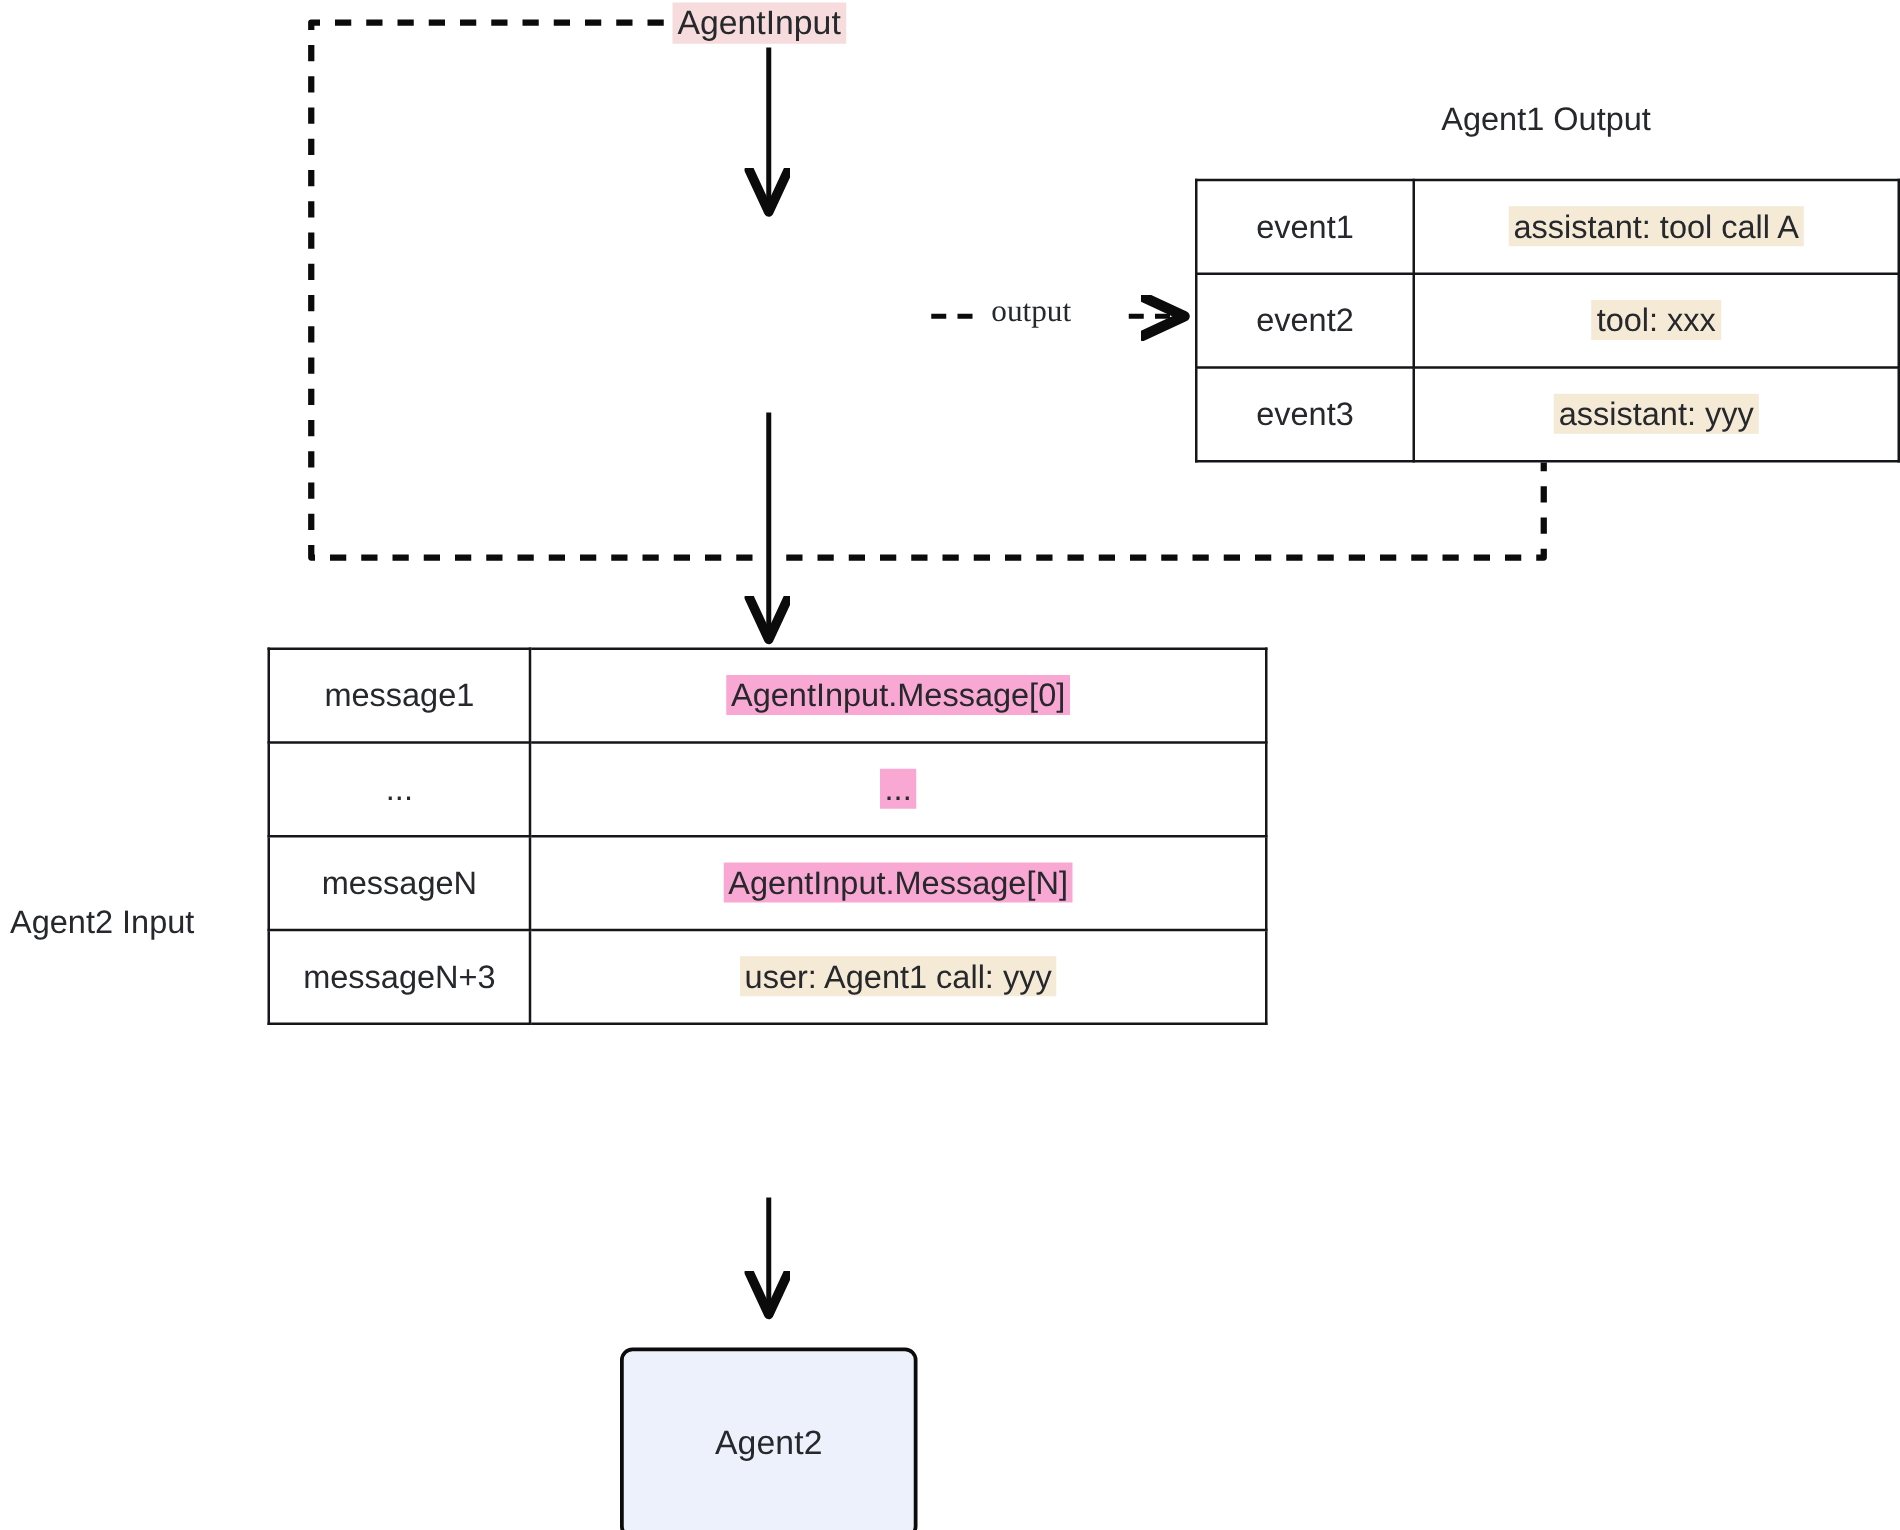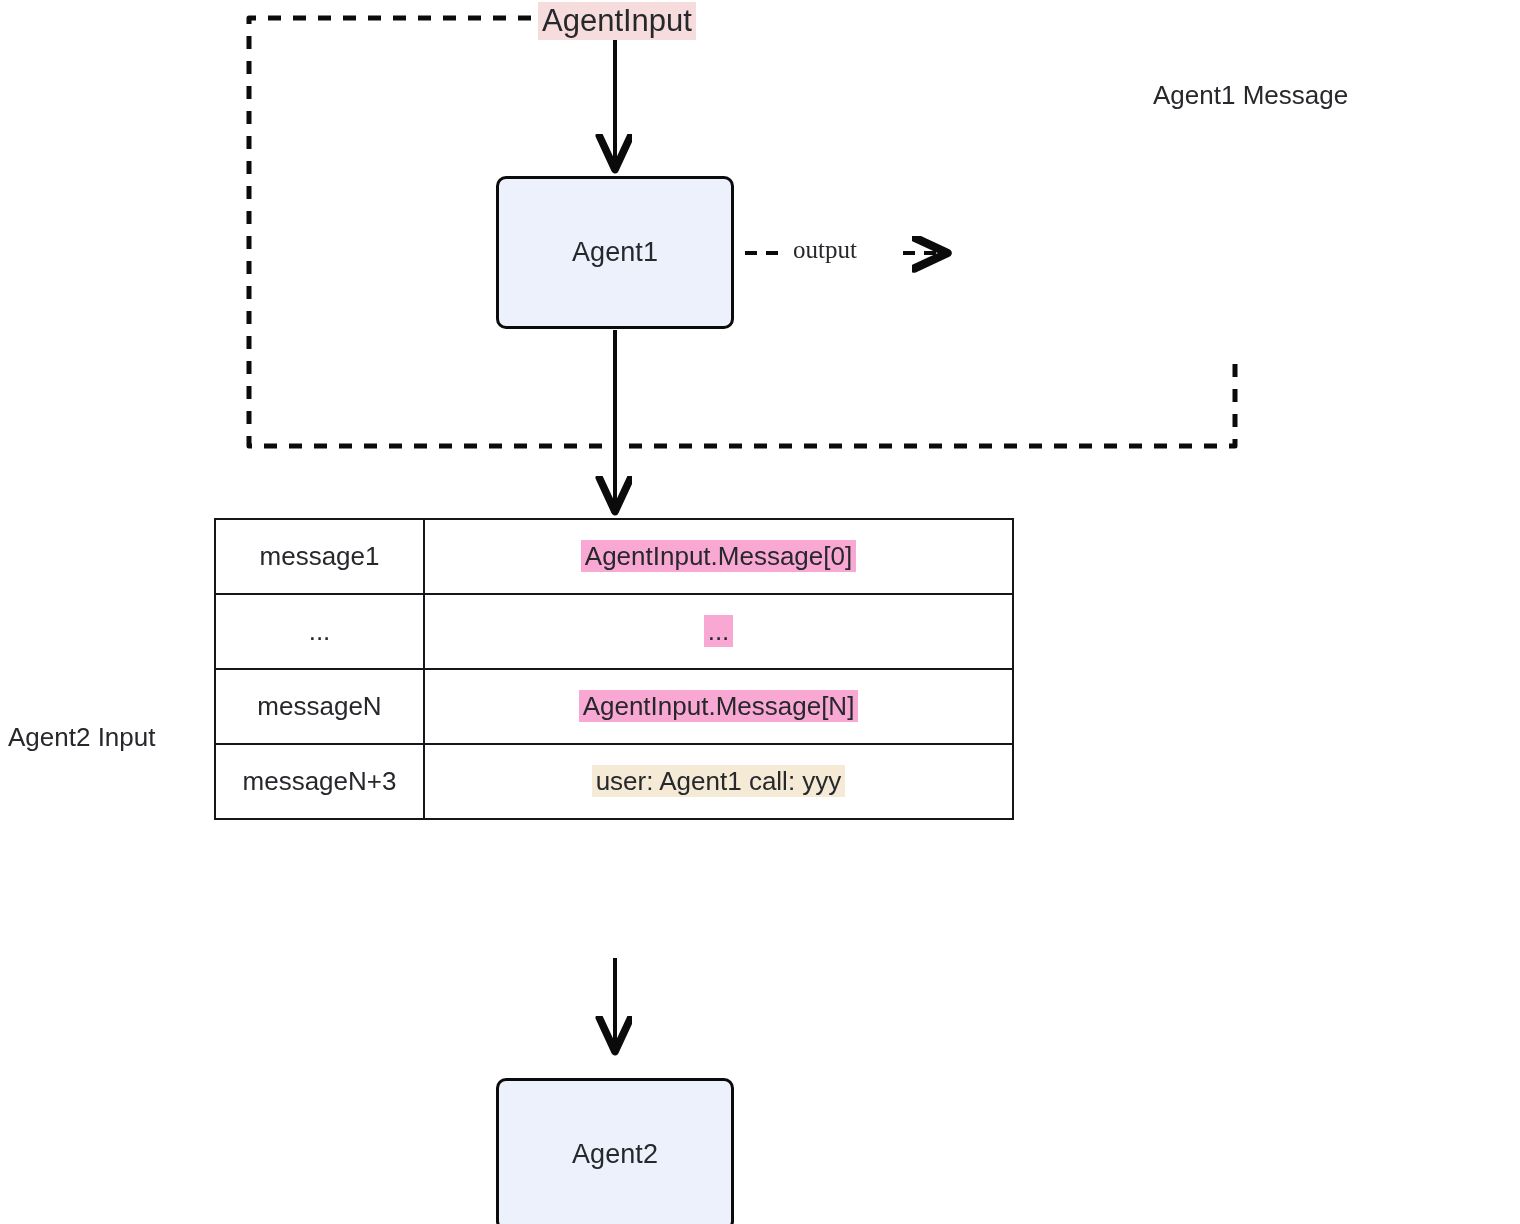--- a/index.html
+++ b/index.html
@@ -48,21 +48,21 @@
   
   .plain-label {
     position: absolute;
     font-size: 26px;
     color: #26282c;
     white-space: nowrap;
   }
   #agent-input-label {
     left: 538px;
     top: 2px;
-    font-size: 31px;
+    font-size: 27px;
     background: #F6DCDC;
     padding: 1px 4px;
   }
   #agent1-output-title { left: 1153px; top: 80px; }
   #agent2-input-title  { left: 8px;   top: 722px; text-align: center; }
   #output-edge-label   { left: 793px; top: 236px; font-size: 25px; font-family: Liberation Serif, serif; }
 
   
   .flow-table {
     position: absolute;
@@ -138,34 +138,47 @@
       <path d="M615,330 L615,510" fill="none" stroke="#0b0b0c" stroke-width="4" marker-end="url(#arrow-solid)"></path>
     </g>
 
     <g>
       <path d="M615,958 L615,1050" fill="none" stroke="#0b0b0c" stroke-width="4" marker-end="url(#arrow-solid)"></path>
     </g>
   </svg>
 
   <div class="plain-label" id="agent-input-label">AgentInput</div>
 
-  <div class="plain-label" id="agent1-output-title">Agent1 Message</div>
+  <div class="plain-label" id="agent1-output-title">Agent1 Output</div>
 
   <div class="plain-label" id="agent2-input-title">Agent2 Input</div>
 
   <div class="plain-label" id="output-edge-label">output</div>
 
-  <div class="agent-node" id="agent1-node">
-    <span>Agent1</span>
-  </div>
 
   <div class="agent-node" id="agent2-node">
     <span>Agent2</span>
   </div>
 
+  <table class="flow-table" id="agent1-output-table">
+    <tbody>
+        <tr>
+          <td class="key-col">event1</td>
+          <td class="value-col"><span class="hl hl-beige">assistant: tool call A</span></td>
+        </tr>
+        <tr>
+          <td class="key-col">event2</td>
+          <td class="value-col"><span class="hl hl-beige">tool: xxx</span></td>
+        </tr>
+        <tr>
+          <td class="key-col">event3</td>
+          <td class="value-col"><span class="hl hl-beige">assistant: yyy</span></td>
+        </tr>
+      </tbody>
+  </table>
 
   <table class="flow-table" id="agent2-input-table">
     <tbody>
         <tr>
           <td class="key-col">message1</td>
           <td class="value-col"><span class="hl hl-pink">AgentInput.Message[0]</span></td>
         </tr>
         <tr>
           <td class="key-col">...</td>
           <td class="value-col"><span class="hl hl-pink">...</span></td>

